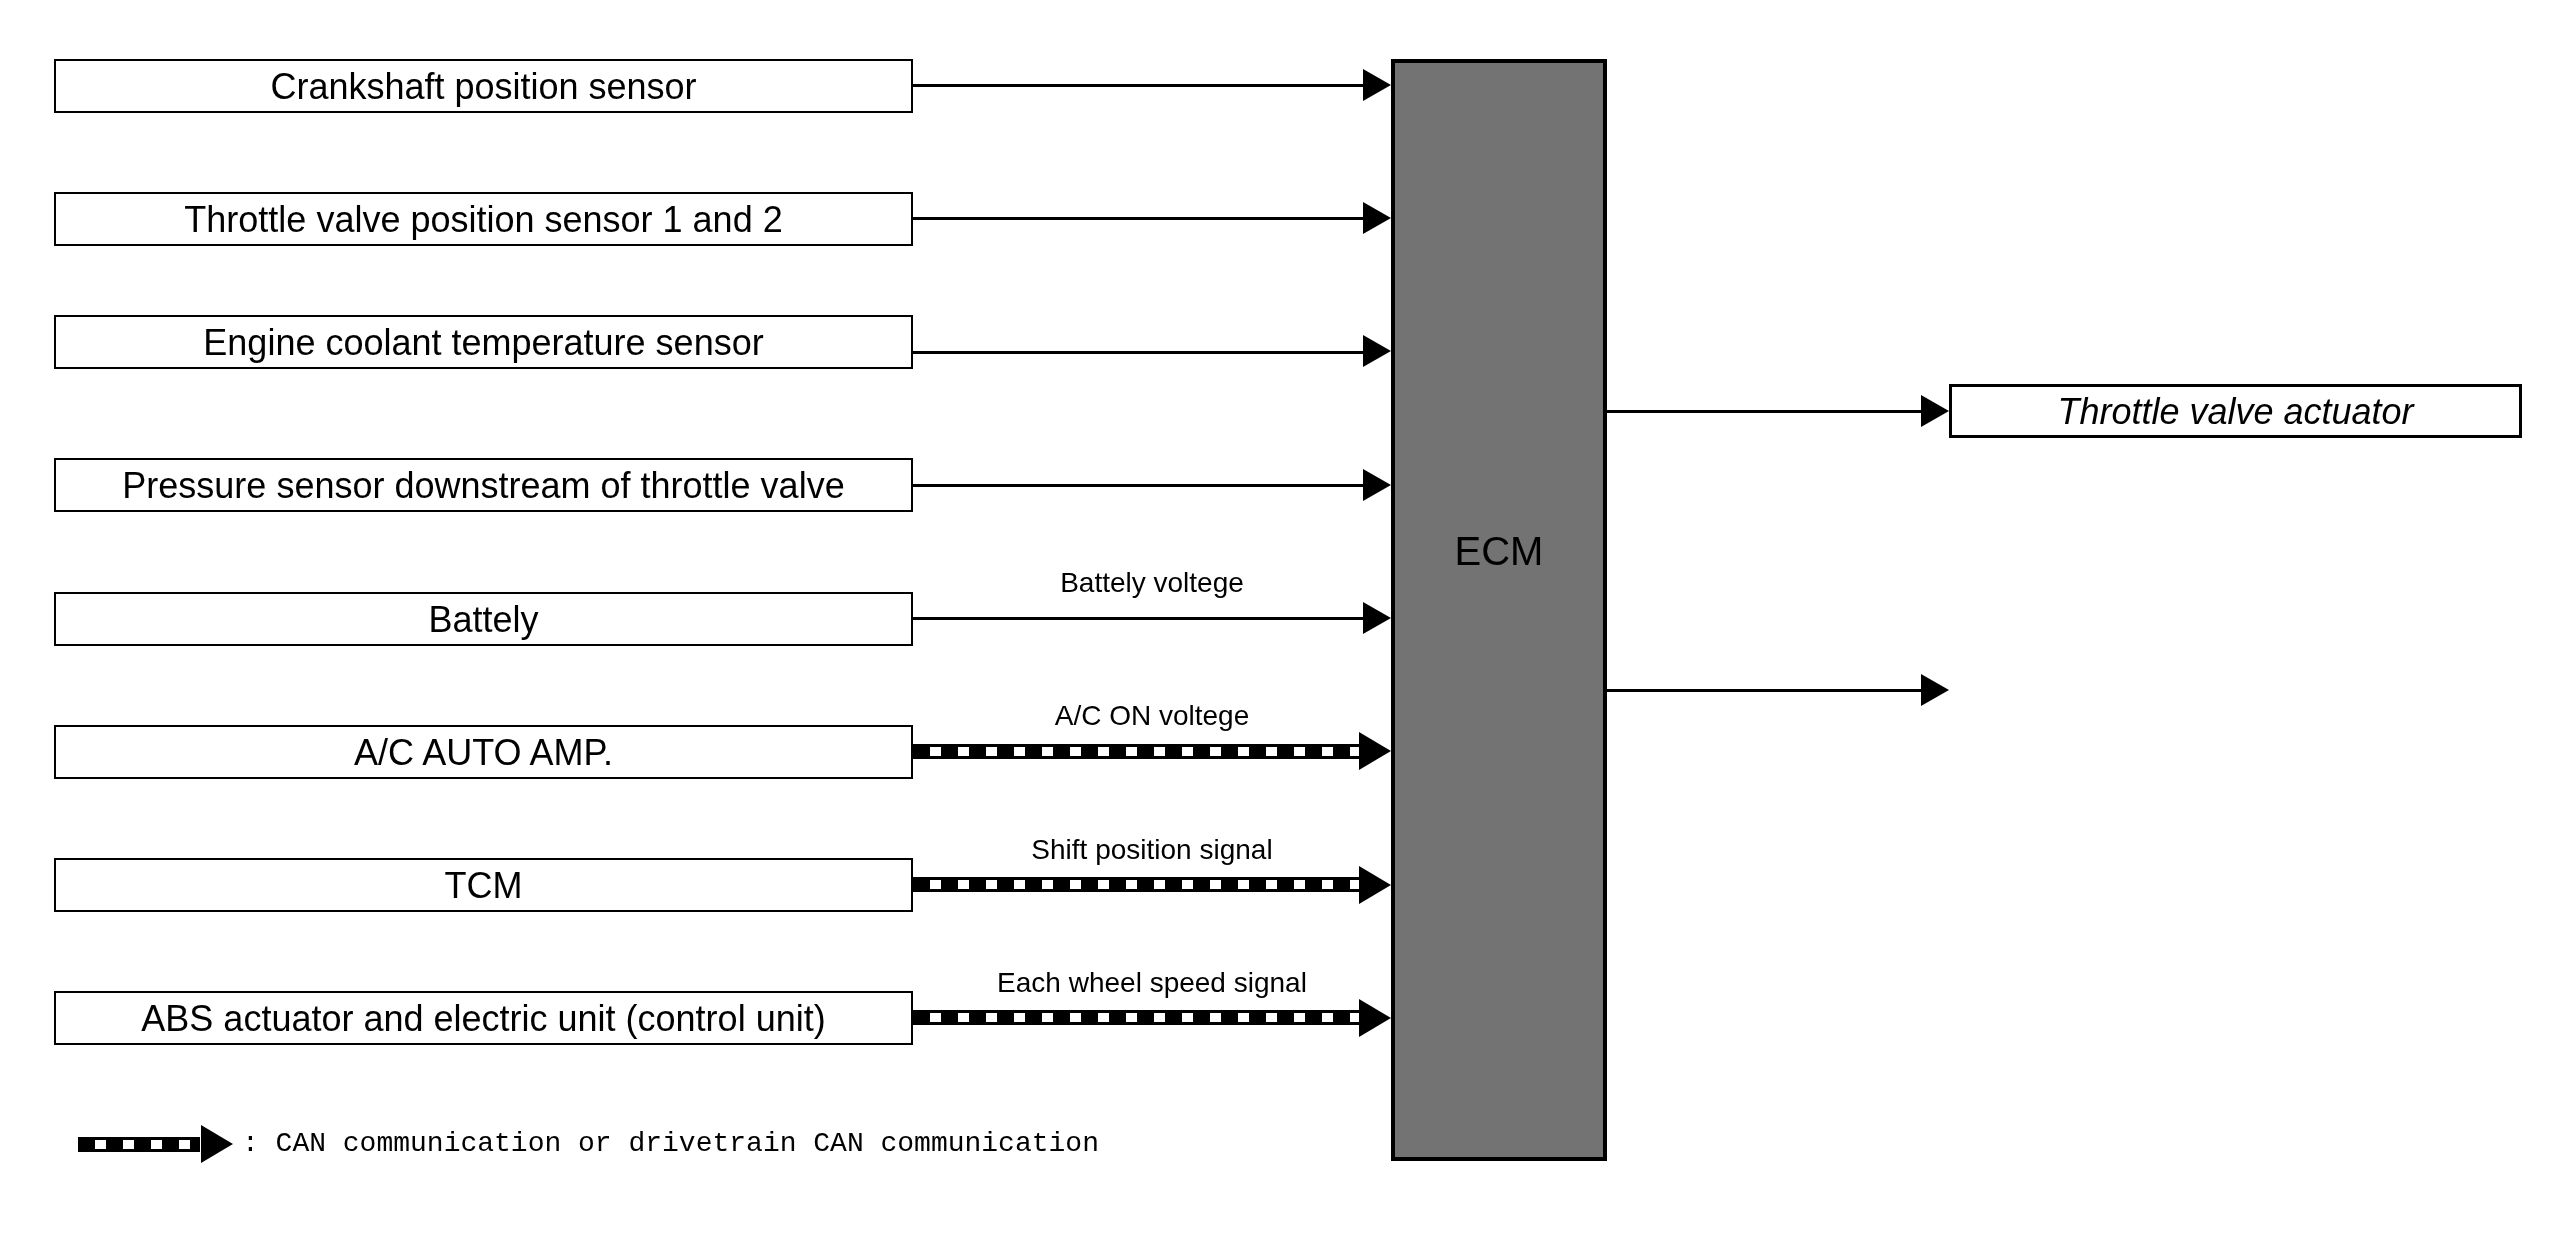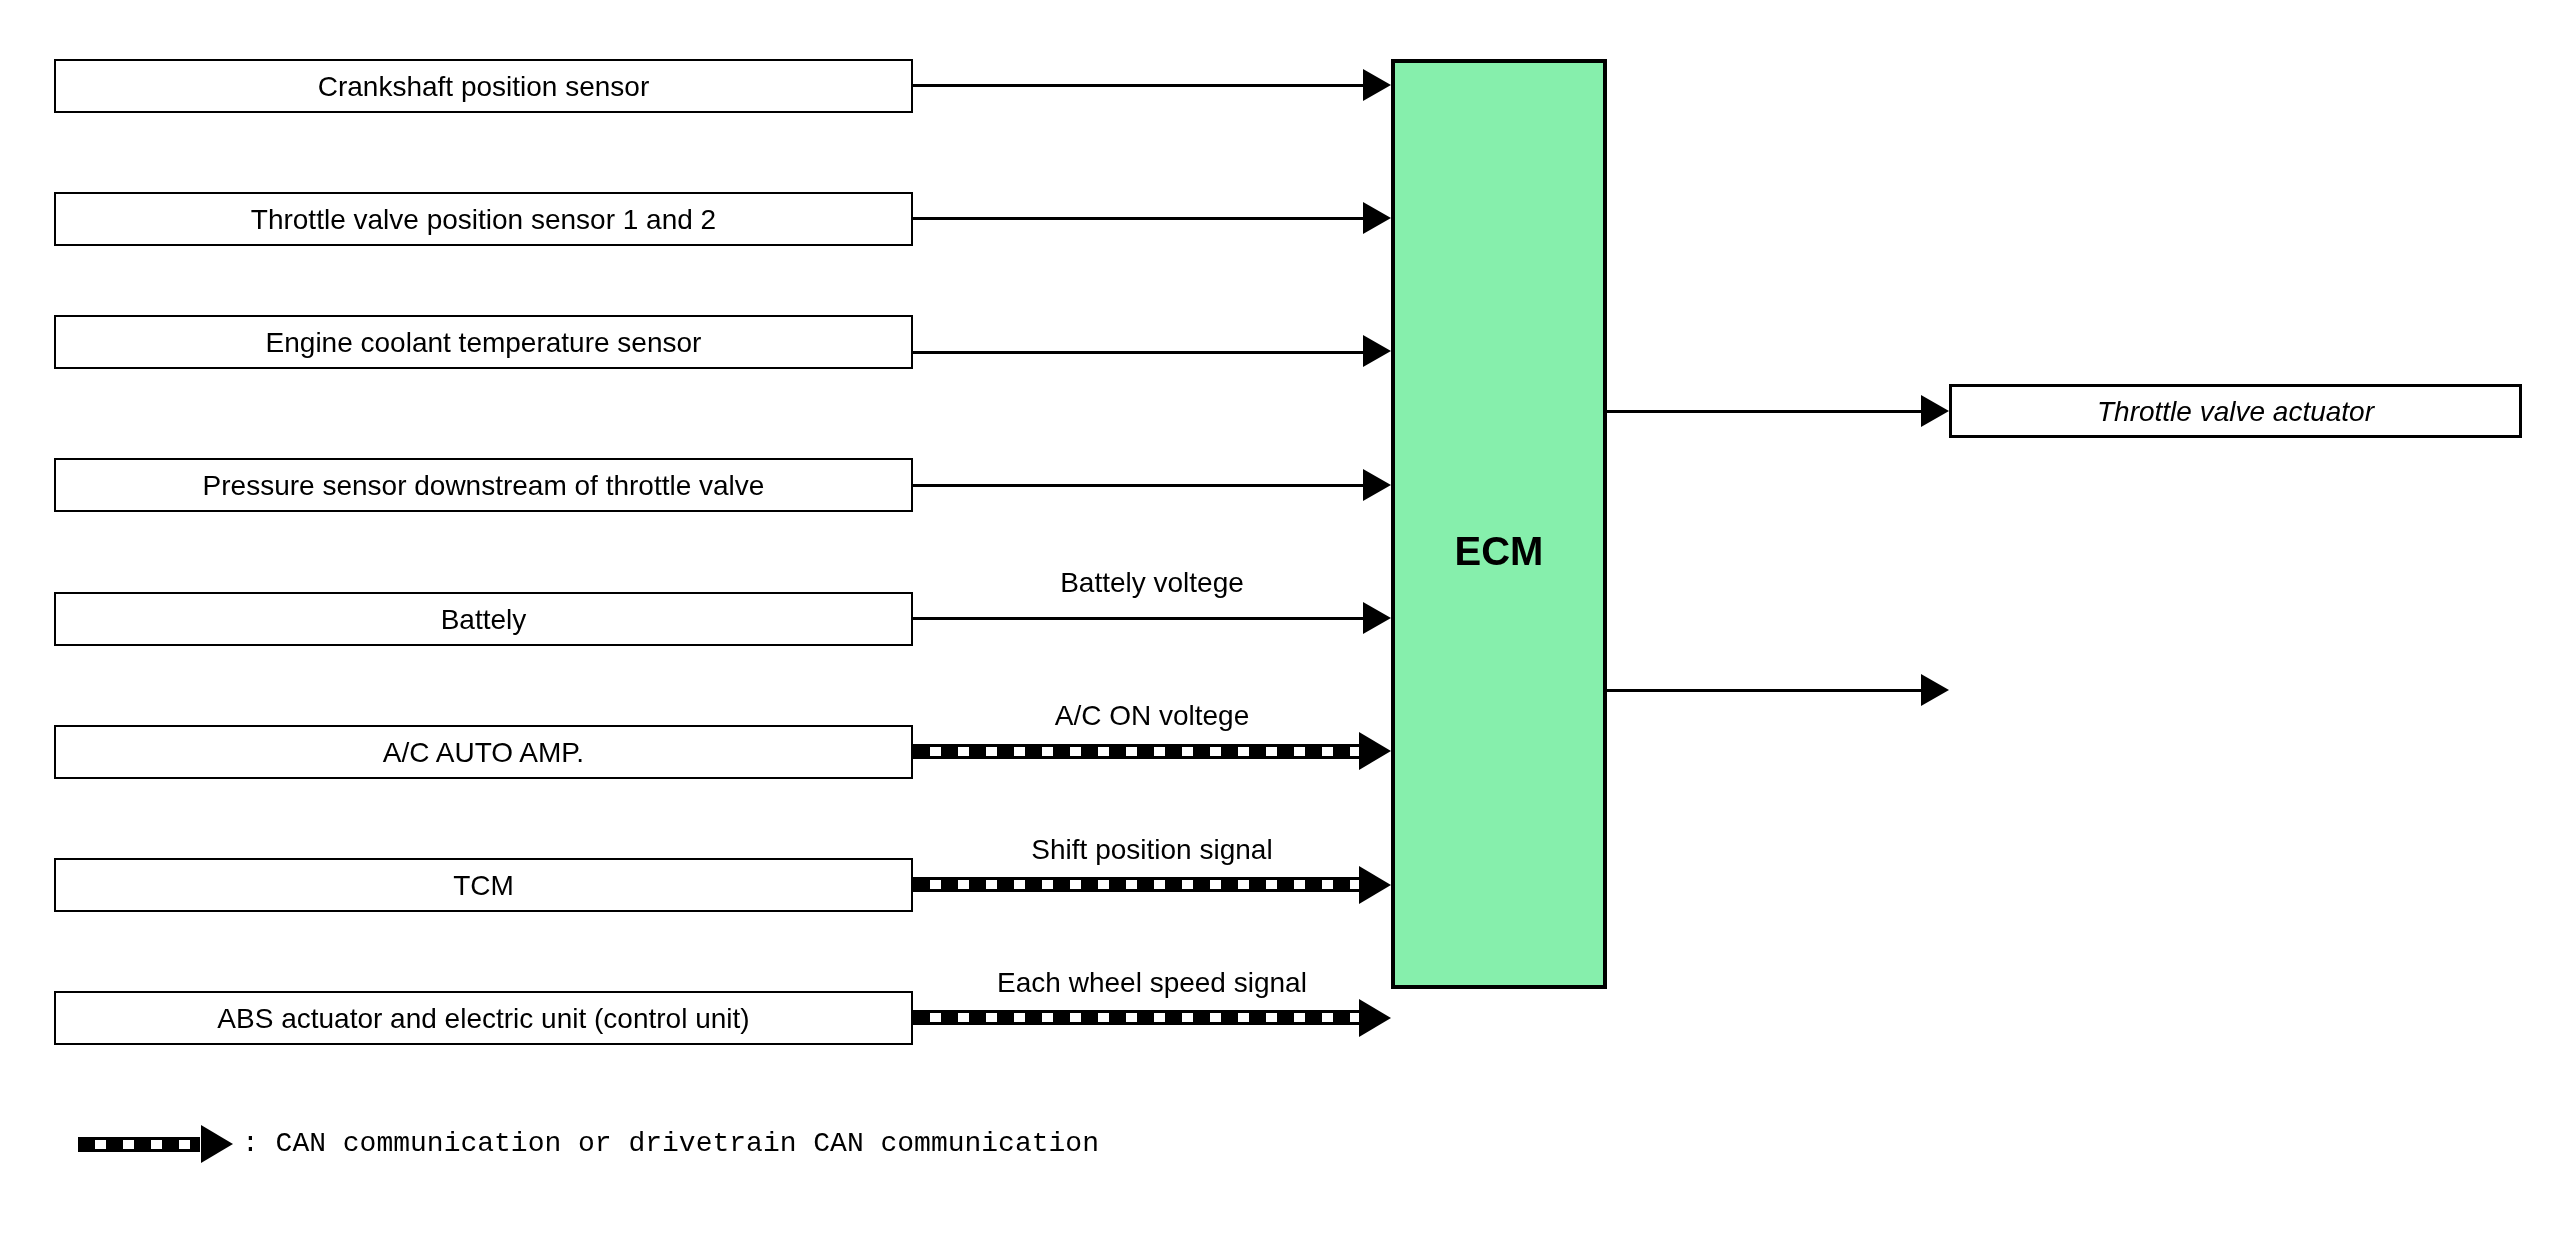--- a/index.html
+++ b/index.html
@@ -32,34 +32,33 @@
     height: 54px;
   }
   .box.out {
     left: 1949px;
     width: 573px;
     height: 54px;
     border-width: 3.8px;
     font-style: italic;
   }
   .lbl {
-    font-size: 28px;
+    font-size: 36px;
     line-height: 41px;
     white-space: nowrap;
   }
   .ecm {
     position: absolute;
     left: 1391px;
     top: 59px;
     width: 216px;
-    height: 930px;
+    height: 1102px;
     box-sizing: border-box;
     border: 4.5px solid #000000;
-    background: #86efac;
-    font-weight: bold;
+    background: #737373;
   }
   .ecm-label {
     position: absolute;
     left: 0;
     right: 0;
     top: 467px;
     text-align: center;
     font-size: 40px;
     line-height: 42px;
   }

